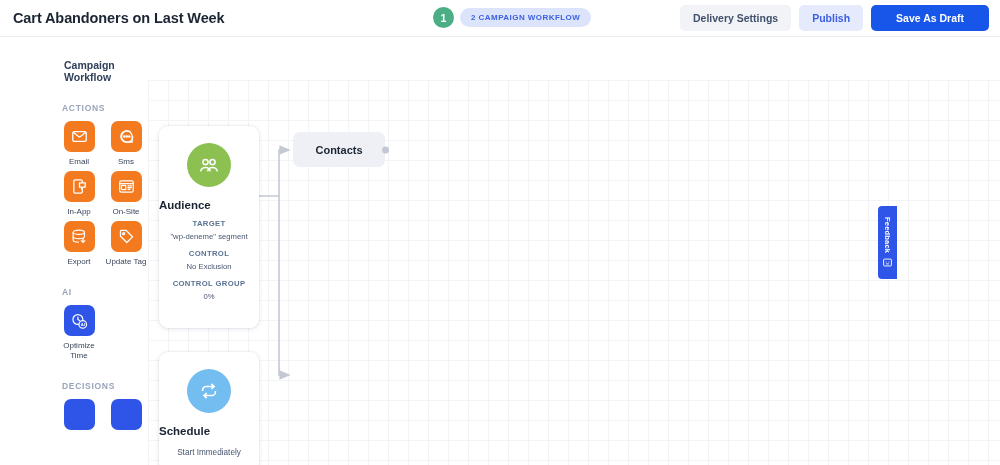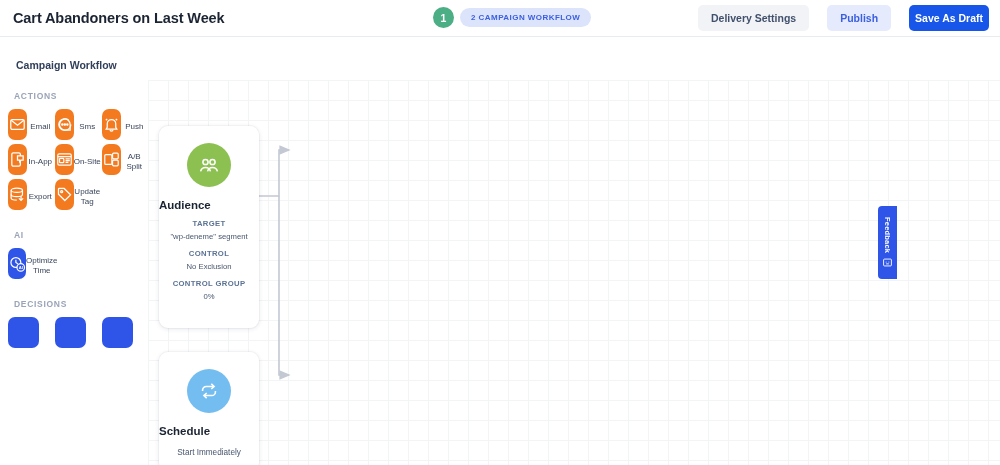--- a/index.html
+++ b/index.html
@@ -35,53 +35,53 @@
     color: #ffffff; font-size: 10.5px; font-weight: bold;
   }
   .workflow-pill {
     height: 19px; padding: 0 11px; border-radius: 10px;
     background: #dce4fb; color: #3b5fe0;
     font-size: 8px; font-weight: bold; letter-spacing: 0.45px;
     display: flex; align-items: center; white-space: nowrap;
   }
   .header-actions {
     position: absolute; right: 11px; top: 5px;
-    display: flex; align-items: center; gap: 18px;
+    display: flex; align-items: center; gap: 8px;
   }
   .btn {
     height: 26px; border-radius: 5px; border: none;
     font-family: "Liberation Sans", sans-serif;
     font-size: 10.5px; font-weight: bold;
     display: flex; align-items: center; justify-content: center;
     cursor: pointer; white-space: nowrap;
   }
   .btn-ghost { background: #f1f3f7; color: #41506b; padding: 0 13px; }
   .btn-light  { background: #e5ebfd; color: #3b5fe0; padding: 0 13px; }
-  .btn-primary{ background: #1756e8; color: #ffffff; padding: 0 6px; }
+  .btn-primary{ background: #1756e8; color: #ffffff; padding: 0 25px; }
 
   
   .sidebar {
     position: absolute; top: 38px; left: 0;
     width: 148px; height: 427px;
-    background: #ffffff; overflow: hidden;
+    background: #ffffff; overflow: hidden; padding-left: 48px;
   }
   .sidebar-title {
     margin: 21px 0 0 16px;
     font-size: 10.5px; font-weight: bold; color: #31405a;
   }
   .group-label {
     margin: 20px 0 8px 14px;
     font-size: 8.5px; font-weight: bold; color: #9aa4b8;
     letter-spacing: 0.7px;
   }
   .tile-grid {
     display: grid; grid-template-columns: repeat(3, 46px);
     gap: 4px 1px; margin-left: 8px;
   }
-  .tile { width: 46px; display: flex; flex-direction: row; align-items: center; cursor: pointer; }
+  .tile { width: 46px; display: flex; flex-direction: column; align-items: center; cursor: pointer; }
   .tile-icon {
     width: 31px; height: 31px; border-radius: 7px;
     display: flex; align-items: center; justify-content: center;
   }
   .tile-icon.orange { background: #f47a20; }
   .tile-icon.blue   { background: #2f55e8; }
   .tile-label {
     margin-top: 5px; font-size: 8px; color: #3b465c;
     text-align: center; line-height: 1.25; width: 46px;
   }
@@ -339,20 +339,24 @@
           <path d="M17 7H9a4 4 0 0 0-4 4v1"></path>
             <path d="M14.5 4.2 17.6 7l-3.1 2.8"></path>
           <path d="M7 17h8a4 4 0 0 0 4-4v-1"></path>
             <path d="M9.5 19.8 6.4 17l3.1-2.8"></path>
         </svg>
       </div>
       <div class="node-title">Schedule</div>
       <div class="sub-note">Start Immediately</div>
     </div>
 
+    <div class="pill-node pill-contacts">
+      <span>Contacts</span>
+      <span class="port"></span>
+    </div>
   </div>
 
   <div class="feedback-tab">
     <div class="feedback-text">Feedback</div>
     <svg width="11" height="11" viewBox="0 0 24 24" fill="none" stroke="#fff" stroke-width="2">
       <rect x="3.5" y="4.5" width="17" height="15" rx="2"></rect>
       <circle cx="9" cy="11" r="1.1" fill="#fff" stroke="none"></circle>
       <circle cx="15" cy="11" r="1.1" fill="#fff" stroke="none"></circle>
       <path d="M9 15h6"></path>
     </svg>

